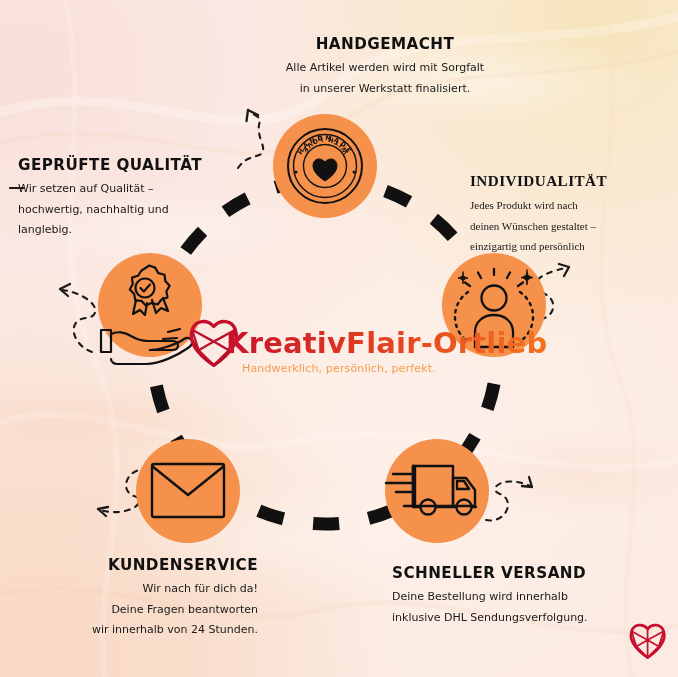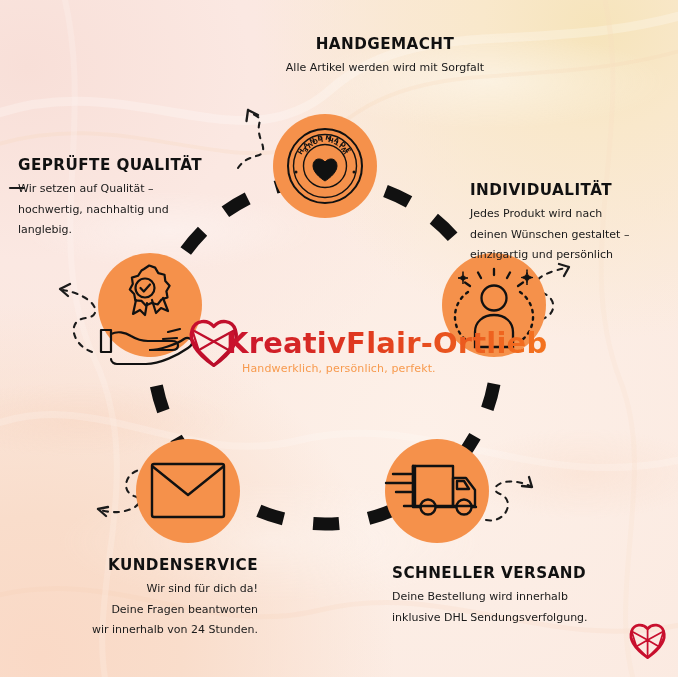--- a/index.html
+++ b/index.html
@@ -64,21 +64,21 @@
     font-size: 11px;
     line-height: 20.5px;
     color: #1a1a1a;
     white-space: nowrap;
   }
   .block.center .title,
   .block.center .line { text-align: center; }
 
   #blk-handmade      { left: 250px; top: 31px;  width: 270px; }
   #blk-quality       { left: 18px;  top: 152px; width: 230px; }
-  #blk-individual    { left: 470px; top: 177px; width: 208px; }
+  #blk-individual    { left: 470px; top: 168px; width: 208px; font-family: Liberation Serif, serif; }
   #blk-service       { left: 18px;  top: 552px; width: 240px; text-align: right; }
   #blk-shipping      { left: 392px; top: 560px; width: 260px; }
 
   
   #logo-wrap {
     position: absolute;
     left: 186px;
     top: 326px;
     width: 290px;
     height: 66px;
@@ -285,39 +285,40 @@
   </svg>
 
   <div id="logo-wrap">
     <div id="logo-name">KreativFlair-Ortlieb</div>
     <div id="logo-tagline">Handwerklich, persönlich, perfekt.</div>
   </div>
 
   <div class="block center" id="blk-handmade">
     <div class="title">HANDGEMACHT</div>
     <div class="line">Alle Artikel werden  wird mit Sorgfalt</div>
+    <div class="line">in unserer Werkstatt finalisiert.</div>
   </div>
 
   <div class="block" id="blk-quality">
     <div class="title">GEPRÜFTE QUALITÄT</div>
     <div class="line">Wir setzen auf Qualität –</div>
     <div class="line">hochwertig, nachhaltig und</div>
     <div class="line">langlebig.</div>
   </div>
 
   <div class="block" id="blk-individual">
     <div class="title">INDIVIDUALITÄT</div>
     <div class="line">Jedes Produkt wird nach</div>
     <div class="line">deinen Wünschen gestaltet –</div>
     <div class="line">einzigartig und persönlich</div>
   </div>
 
   <div class="block" id="blk-service">
     <div class="title">KUNDENSERVICE</div>
-    <div class="line">Wir sind für dich da!</div>
+    <div class="line">Wir nach für dich da!</div>
     <div class="line">Deine Fragen beantworten</div>
     <div class="line">wir innerhalb von 24 Stunden.</div>
   </div>
 
   <div class="block" id="blk-shipping">
     <div class="title">SCHNELLER VERSAND</div>
     <div class="line">Deine Bestellung wird innerhalb</div>
     <div class="line"> inklusive DHL Sendungsverfolgung.</div>
   </div>
 

